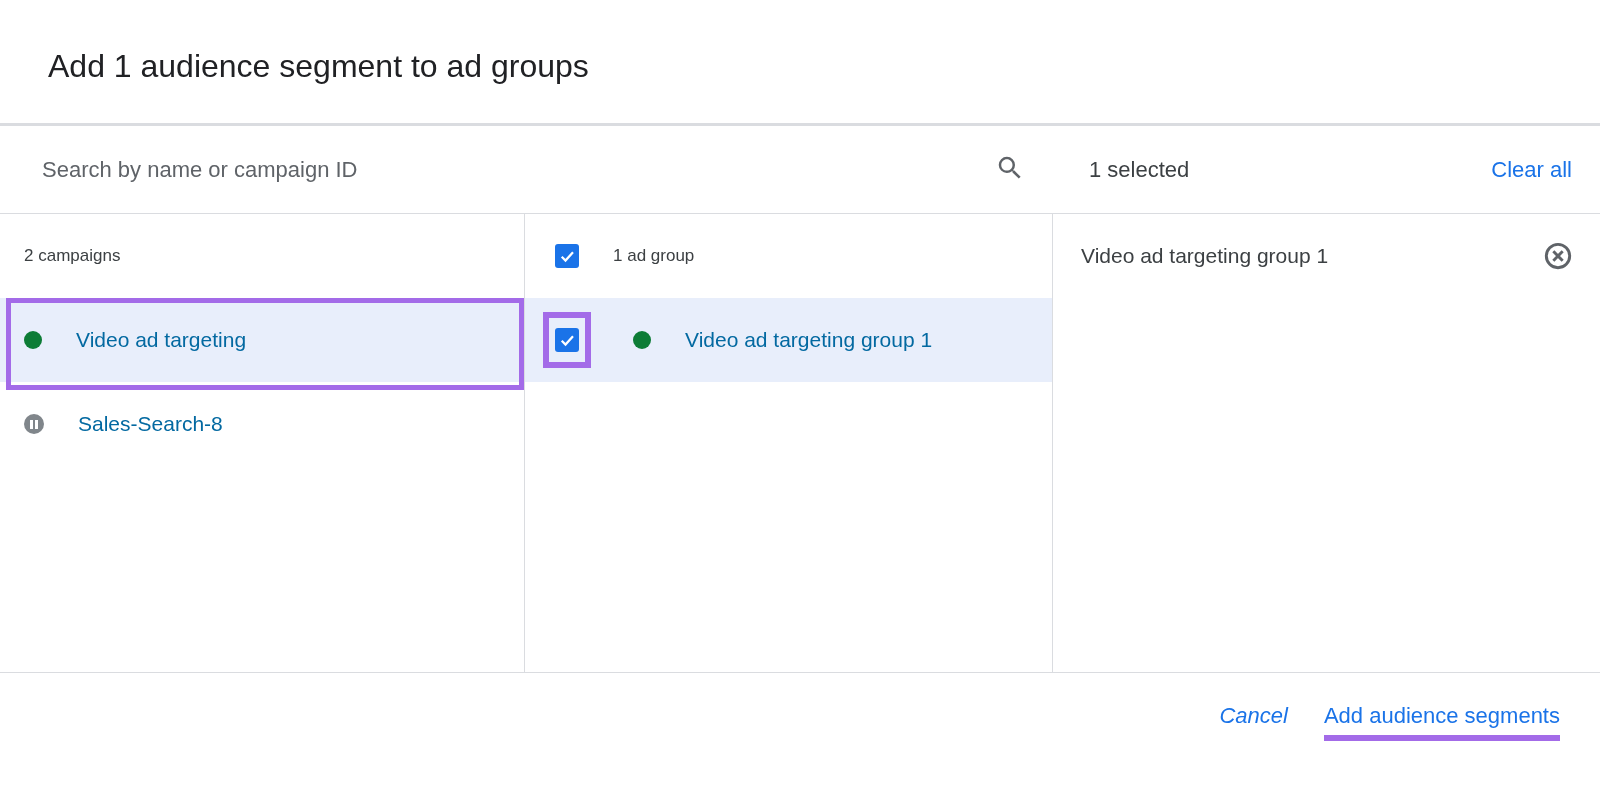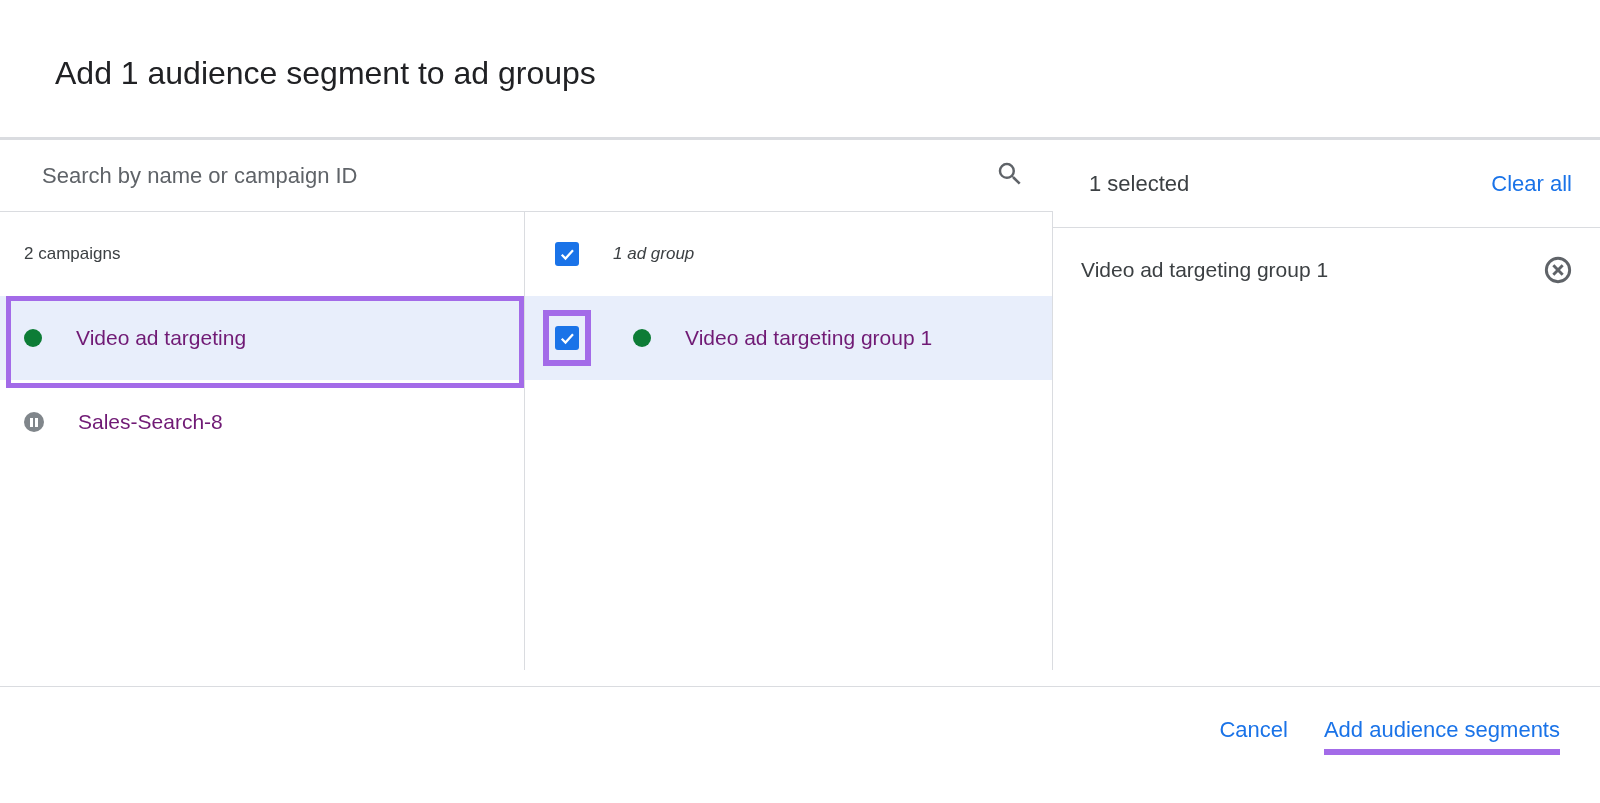--- a/index.html
+++ b/index.html
@@ -1,49 +1,49 @@
 <!DOCTYPE html>
 <html><head>
 <meta charset="utf-8">
 <style>
   * { box-sizing: border-box; }
   html, body { margin: 0; padding: 0; font-family: Arial, Helvetica, sans-serif; color: #3c4043; background: #fff; width: 1600px; }
   .header { padding: 40px 40px 30px 40px; }
-  .header h1 { margin: 15px; font-size: 32px; font-weight: 400; color: #202124; }
+  .header h1 { margin: 8px; font-size: 32px; font-weight: 400; color: #202124; }
   .divider-thin { border-top: 1px solid #dadce0; border-bottom: 1px solid #dadce0; height: 2px; }
   .content { display: flex; border-top: 1px solid #dadce0; border-bottom: 1px solid #dadce0; height: 548px; }
   .col-left { width: 525px; border-right: 1px solid #dadce0; }
   .col-mid { width: 528px; border-right: 1px solid #dadce0; }
   .col-right { flex: 1; }
-  .search-bar { display: flex; align-items: center; height: 72px; padding: 0 28px 0 40px; border-bottom: 1px solid #dadce0; width: 1053px; }
+  .search-bar { display: flex; align-items: center; height: 88px; padding: 0 28px 0 40px; border-bottom: 1px solid #dadce0; width: 1053px; }
   .search-input { flex: 1; border: none; outline: none; font-size: 22px; color: #3c4043; background: transparent; }
   .search-input::placeholder { color: #5f6368; }
   .search-icon svg { width: 30px; height: 30px; fill: #5f6368; }
   .cols-below { display: flex; height: calc(100% - 88px); }
   .list-header { height: 84px; display: flex; align-items: center; padding: 0 24px 0 24px; font-size: 17px; color: #3c4043; }
-  .row { height: 84px; display: flex; align-items: center; padding-left: 24px; font-size: 21px; color: #701a75; cursor: pointer; position: relative; }
+  .row { height: 84px; display: flex; align-items: center; padding-left: 24px; font-size: 21px; color: #0369a1; cursor: pointer; position: relative; }
   .row.selected-bg { background: #e8eefb; }
   .highlight-box { position: absolute; pointer-events: none; border: 5px solid #a36be8; }
   .status-dot { width: 18px; height: 18px; border-radius: 50%; margin-right: 34px; flex-shrink: 0; }
   .green-dot { background: #0d7c36; }
   .pause-icon { width: 20px; height: 20px; border-radius: 50%; background: #80868b; display: flex; align-items: center; justify-content: center; margin-right: 34px; flex-shrink: 0; }
   .pause-icon::before { content: ""; display: block; width: 3px; height: 9px; background: #fff; box-shadow: 5px 0 0 #fff; margin-left: -5px; }
   .checkbox { width: 24px; height: 24px; border-radius: 3px; margin-right: 34px; margin-left: 30px; flex-shrink: 0; display: flex; align-items: center; justify-content: center; }
   .checkbox.checked { background: #1a73e8; }
   .checkbox svg { width: 18px; height: 18px; stroke: #fff; stroke-width: 3; fill: none; }
   .cb-highlight { position: absolute; border: 6px solid #a36be8; width: 48px; height: 56px; left: 18px; top: 14px; pointer-events: none; }
   .right-header { height: 88px; display: flex; align-items: center; justify-content: space-between; padding: 0 28px; border-bottom: 1px solid #dadce0; }
   .right-header .count { font-size: 22px; color: #3c4043; margin-left: 8px; }
   .clear-all { color: #1a73e8; font-size: 22px; cursor: pointer; margin-left: 34px; }
   .selected-row { height: 84px; display: flex; align-items: center; justify-content: space-between; padding: 0 28px; font-size: 21px; }
   .remove-btn svg { width: 28px; height: 28px; stroke: #5f6368; stroke-width: 2.5; fill: none; }
   .remove-btn { cursor: pointer; display: flex; }
   .footer { display: flex; justify-content: flex-end; align-items: center; padding: 30px 40px 20px 0; gap: 36px; }
   .btn { font-size: 22px; cursor: pointer; }
-  .btn-cancel { color: #1a73e8; }
+  .btn-cancel { color: #1a73e8; font-style: italic; }
   .btn-primary { color: #1a73e8; font-weight: 500; position: relative; }
   .underline-highlight { position: absolute; left: 0; right: 0; bottom: -12px; height: 6px; background: #a36be8; }
 </style>
 </head>
 <body>
 
 <div class="header">
   <h1>Add 1 audience segment to ad groups</h1>
 </div>
 
@@ -67,21 +67,21 @@
           <span class="highlight-box" style="top:0;left:6px;right:0;bottom:-8px;"></span>
           <span class="status-dot green-dot"></span>
           <span>Video ad targeting</span>
         </div>
         <div class="row">
           <span class="pause-icon"></span>
           <span>Sales-Search-8</span>
         </div>
       </div>
       <div class="col-mid">
-        <div class="list-header" style="padding-left:0;font-style:italic;">
+        <div class="list-header" style="padding-left:0;">
           <span class="checkbox checked">
             <svg viewBox="0 0 24 24">
                 <polyline points="5 13 10 18 20 7"></polyline>
               </svg>
           </span>
           <span>1 ad group</span>
         </div>
         <div class="row selected-bg" style="padding-left:0; position:relative;">
           <span class="cb-highlight"></span>
           <span class="checkbox checked">

